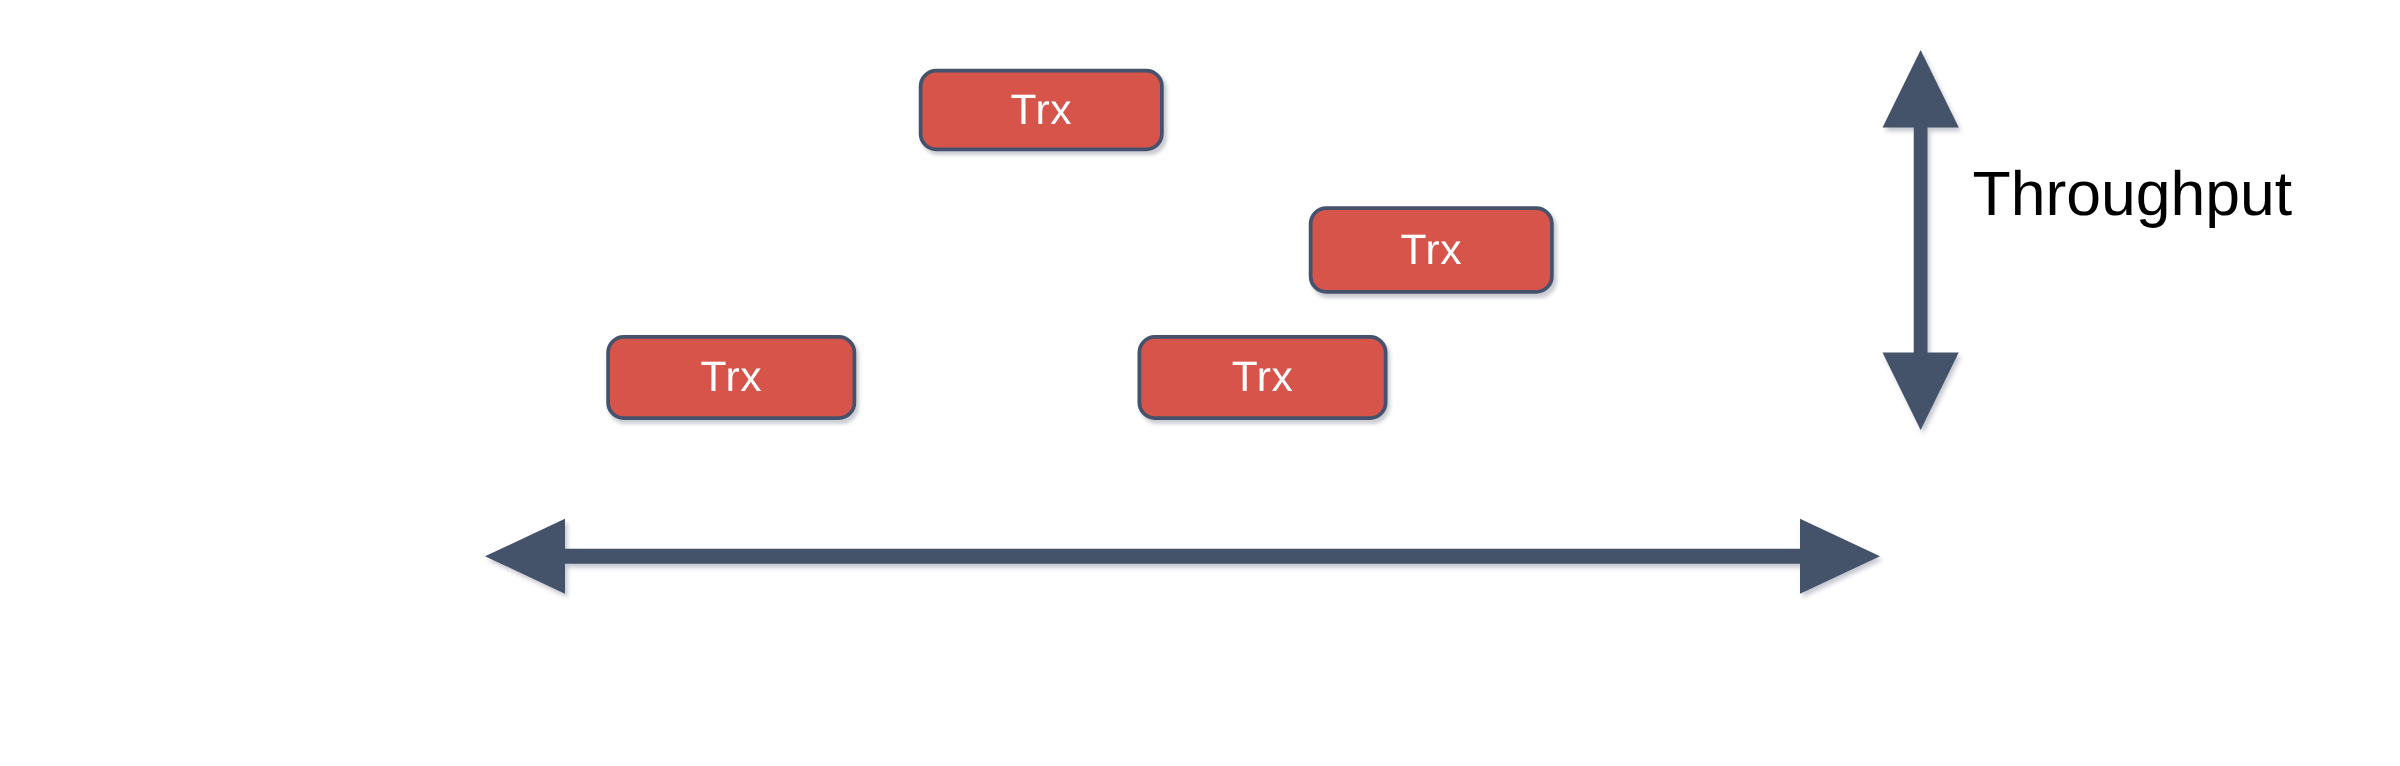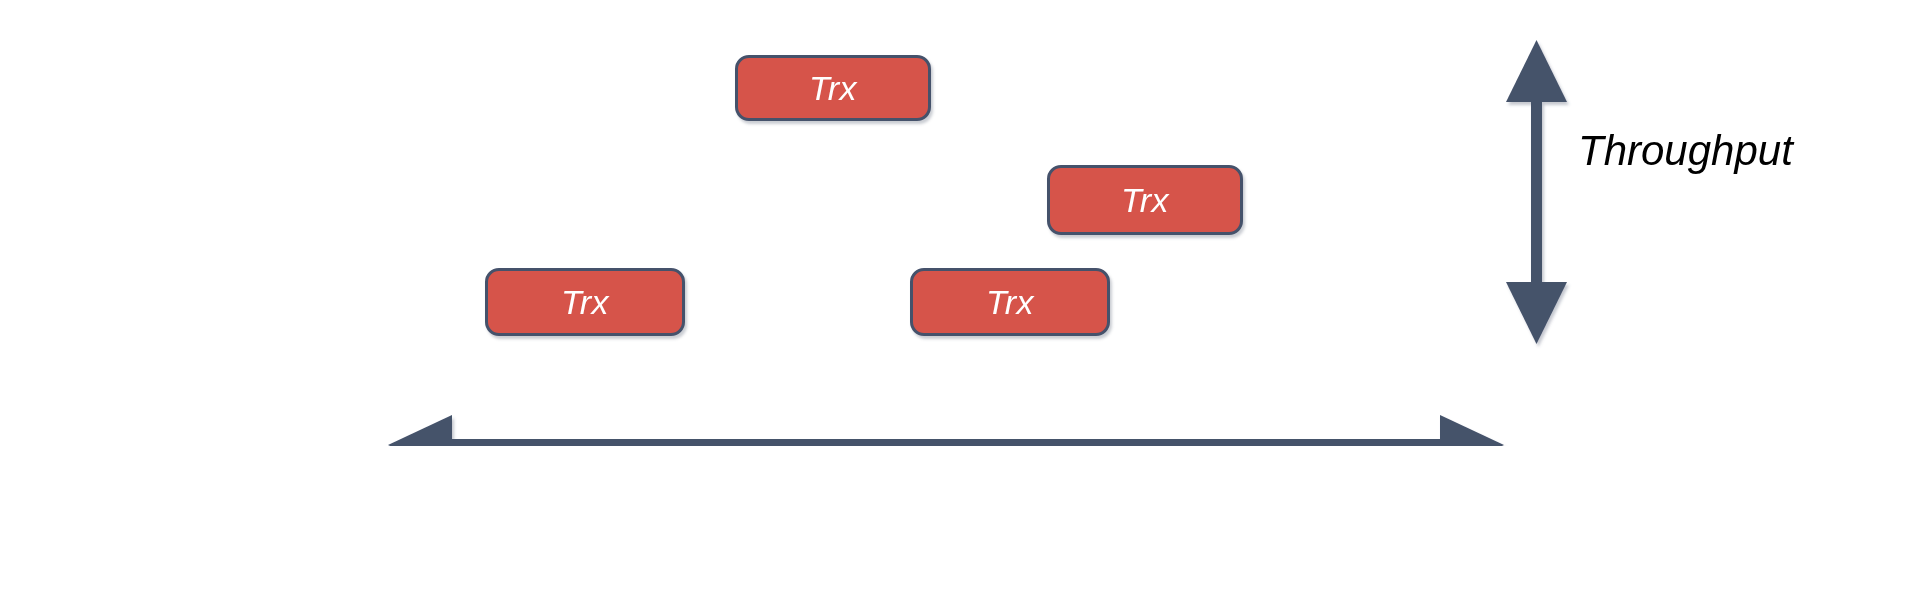--- a/index.html
+++ b/index.html
@@ -7,24 +7,23 @@
     margin: 0;
     padding: 0;
     background: #ffffff;
   }
   body {
     font-family: "Liberation Sans", sans-serif;
   }
   #stage {
     position: relative;
     width: 1920px;
-    height: 446px;
+    height: 613px;
     background: #ffffff;
     overflow: hidden;
-    font-style: italic;
   }
   #diagram-svg {
     position: absolute;
     left: 0;
     top: 0;
     width: 1920px;
     height: 613px;
     display: block;
   }
   .trx-box {
@@ -43,21 +42,21 @@
     font-family: "Liberation Sans", sans-serif;
     font-size: 34px;
     line-height: 1;
     letter-spacing: 0.5px;
     user-select: none;
   }
   .axis-label {
     position: absolute;
     color: #000000;
     font-family: "Liberation Sans", sans-serif;
-    font-size: 42px;
+    font-size: 50px;
     line-height: 1;
     white-space: nowrap;
   }
   #throughput-label {
     left: 1578px;
     top: 130px;
   }
   #time-label {
     left: 740px;
     top: 505px;

